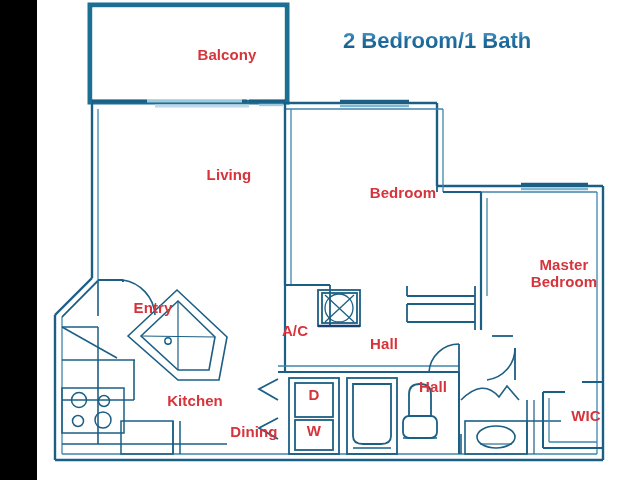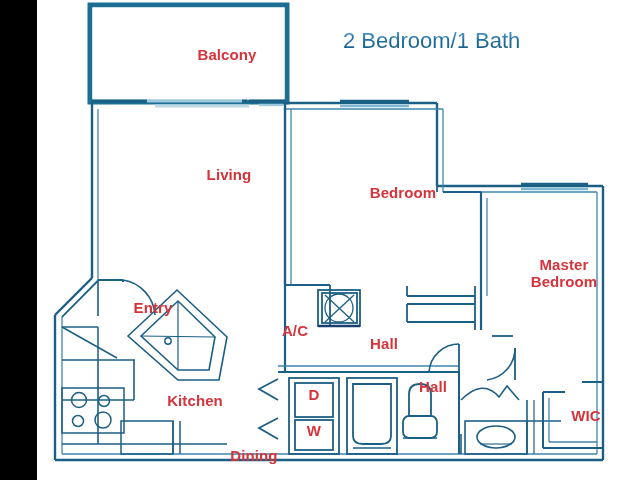--- a/index.html
+++ b/index.html
@@ -46,21 +46,21 @@
   }
   .label.big   { font-size: 15px; }
   .label.med   { font-size: 15px; }
   .label.center { text-align: center; }
 
   #plan-title {
     position: absolute;
     left: 306px;
     top: 28px;
     font-size: 22px;
-    font-weight: normal;
+    font-weight: bold;
     color: #2272a8;
     background: linear-gradient(180deg, #5fa8d6 0%, #1f6d9e 48%, #15597f 100%);
     -webkit-background-clip: text;
     background-clip: text;
     -webkit-text-fill-color: transparent;
     white-space: nowrap;
     font-family: "Liberation Sans", sans-serif;
     user-select: none;
   }
   .lb-left  { position:absolute; left:0;   top:0; width:37px;  height:480px; background:#000; }
@@ -298,21 +298,21 @@
 
     <div id="plan-title">2 Bedroom/1 Bath</div>
 
     <div class="label big center" style="left:190px; top:47px;  transform:translateX(-50%);">Balcony</div>
     <div class="label big center" style="left:192px; top:167px; transform:translateX(-50%);">Living</div>
     <div class="label big center" style="left:366px; top:185px; transform:translateX(-50%);">Bedroom</div>
     <div class="label big center" style="left:527px; top:257px; transform:translateX(-50%); white-space:pre-line;">Master
 Bedroom</div>
     <div class="label med center" style="left:92px;  top:300px; transform:translateX(-50%);padding-left:48px;">Entry</div>
     <div class="label med center" style="left:134px; top:393px; transform:translateX(-50%);margin-left:24px;">Kitchen</div>
-    <div class="label med center" style="left:217px; top:448px; transform:translateX(-50%);">Dining</div>
+    <div class="label med center" style="left:217px; top:424px; transform:translateX(-50%);">Dining</div>
     <div class="label med center" style="left:347px; top:336px; transform:translateX(-50%);text-align:center;">Hall</div>
     <div class="label med center" style="left:396px; top:379px; transform:translateX(-50%);">Hall</div>
     <div class="label med center" style="left:258px; top:299px; transform:translateX(-50%);margin-top:24px;">A/C</div>
     <div class="label med center" style="left:549px; top:408px; transform:translateX(-50%);text-align:center;">WIC</div>
     <div class="label med center" style="left:277px; top:387px; transform:translateX(-50%);">D</div>
     <div class="label med center" style="left:277px; top:423px; transform:translateX(-50%);">W</div>
 
   </div>
 
   <div class="lb-right"></div>

